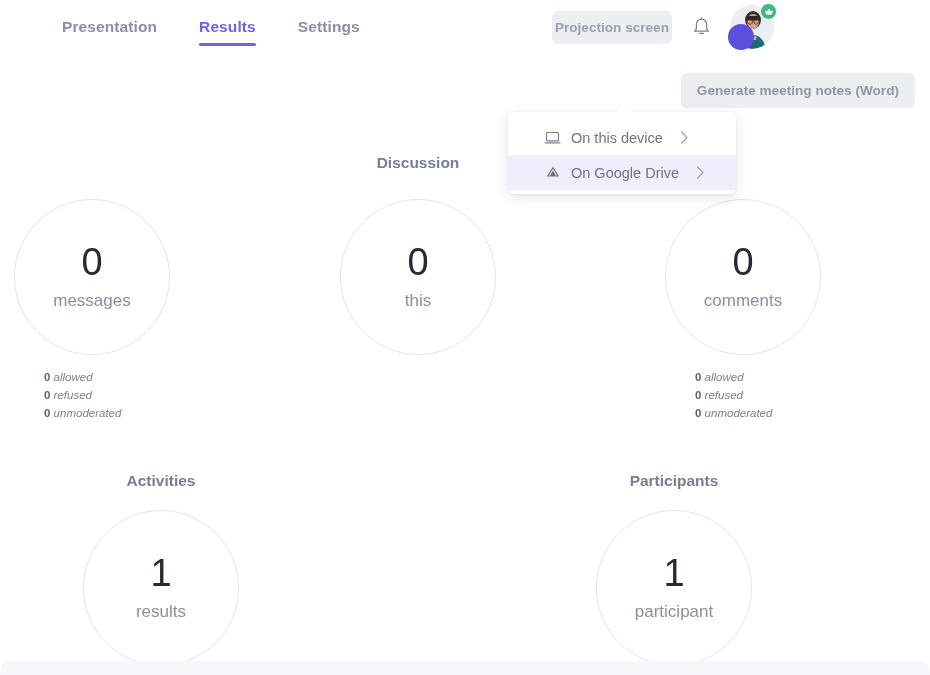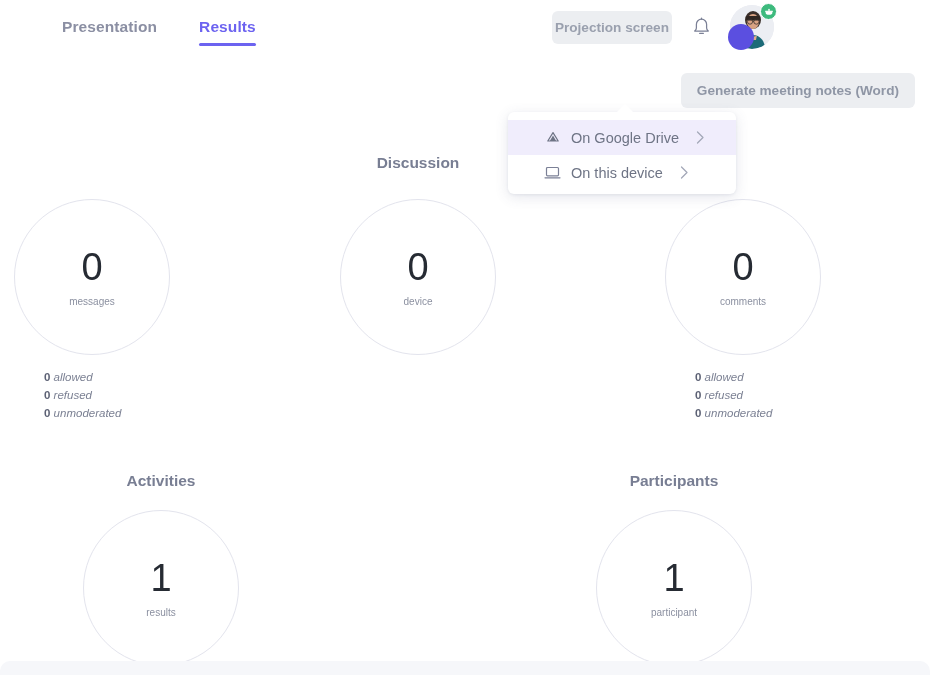--- a/index.html
+++ b/index.html
@@ -220,21 +220,21 @@
   }
 
   .circle-number {
     font-size: 38px;
     font-weight: 400;
     color: #262b33;
     line-height: 1;
   }
 
   .circle-label {
-    font-size: 10px;
+    font-size: 17px;
     color: #8b90a0;
     margin-top: 10px;
     text-align: right;
   }
 
   .substats {
     font-size: 11.5px;
     font-style: italic;
     color: #7b8093;
     line-height: 18px;
@@ -274,20 +274,23 @@
 
 <div class="header">
 
   <nav class="tabs">
     <div class="tab">
       <span>Presentation</span>
     </div>
     <div class="tab active">
       <span>Results</span>
       <span class="tab-underline"></span>
+    </div>
+    <div class="tab">
+      <span>Settings</span>
     </div>
   </nav>
 
   <div class="header-right">
 
     <button class="projection-btn">Projection screen</button>
 
     <button class="bell-btn">
       <svg width="19" height="21" viewBox="0 0 19 21" fill="none">
         <path d="M9.5 2.2c-2.9 0-5.1 2.3-5.1 5.1v3.4c0 1-.4 2-1.1 2.7l-.6.6h13.6l-.6-.6c-.7-.7-1.1-1.7-1.1-2.7V7.3c0-2.8-2.2-5.1-5.1-5.1z" stroke="#7b8096" stroke-width="1.25" stroke-linejoin="round"></path>
@@ -329,49 +332,49 @@
   </div>
 </div>
 
 <div class="action-row">
   <button class="action-btn">Generate meeting notes (Word)</button>
 </div>
 
 <div class="dropdown">
   <div class="dropdown-tail"></div>
 
+  <div class="dd-item">
+    <span class="dd-icon">
+      <svg width="17" height="14" viewBox="0 0 17 14" fill="none">
+        <rect x="2.5" y="1.5" width="12" height="8.3" rx="1" stroke="#7b8096" stroke-width="1.2"></rect>
+        <path d="M1 11.8h15" stroke="#7b8096" stroke-width="1.2" stroke-linecap="round"></path>
+      </svg>
+    </span>
+    <span>On this device</span>
+    <span class="dd-chevron">
+      <svg width="11" height="15" viewBox="0 0 11 15" fill="none">
+        <path d="M2.5 2L8 7.5 2.5 13" stroke="#a3a8b8" stroke-width="1.25" stroke-linecap="round" stroke-linejoin="round"></path>
+      </svg>
+    </span>
+  </div>
+
   <div class="dd-item highlighted">
     <span class="dd-icon">
       <svg width="16" height="15" viewBox="0 0 16 15">
         <path d="M8 2.6L13.2 11H2.8z" fill="none" stroke="#6e7485" stroke-width="1.2" stroke-linejoin="round"></path>
         <path d="M8 5.6L11.2 11H4.8z" fill="#6e7485"></path>
       </svg>
     </span>
     <span>On Google Drive</span>
     <span class="dd-chevron">
       <svg width="11" height="15" viewBox="0 0 11 15" fill="none">
         <path d="M2.5 2L8 7.5 2.5 13" stroke="#a3a8b8" stroke-width="1.25" stroke-linecap="round" stroke-linejoin="round"></path>
       </svg>
     </span>
   </div>
-
-  <div class="dd-item">
-    <span class="dd-icon">
-      <svg width="17" height="14" viewBox="0 0 17 14" fill="none">
-        <rect x="2.5" y="1.5" width="12" height="8.3" rx="1" stroke="#7b8096" stroke-width="1.2"></rect>
-        <path d="M1 11.8h15" stroke="#7b8096" stroke-width="1.2" stroke-linecap="round"></path>
-      </svg>
-    </span>
-    <span>On this device</span>
-    <span class="dd-chevron">
-      <svg width="11" height="15" viewBox="0 0 11 15" fill="none">
-        <path d="M2.5 2L8 7.5 2.5 13" stroke="#a3a8b8" stroke-width="1.25" stroke-linecap="round" stroke-linejoin="round"></path>
-      </svg>
-    </span>
-  </div>
 </div>
 
 <div class="content">
 
   <div class="blk section-title" id="discussion-title">Discussion</div>
 
   <div class="blk circle" id="messages-circle">
     <div class="circle-number">0</div>
     <div class="circle-label">messages</div>
   </div>
@@ -385,21 +388,21 @@
       <span class="sv">refused</span>
     </div>
     <div>
       <b>0</b>
       <span class="sv">unmoderated</span>
     </div>
   </div>
 
   <div class="blk circle" id="likes-circle">
     <div class="circle-number">0</div>
-    <div class="circle-label">device</div>
+    <div class="circle-label">this</div>
   </div>
 
   <div class="blk circle" id="comments-circle">
     <div class="circle-number">0</div>
     <div class="circle-label">comments</div>
   </div>
   <div class="blk substats" id="comments-sub">
     <div>
       <b>0</b>
       <span class="sv">allowed</span>

